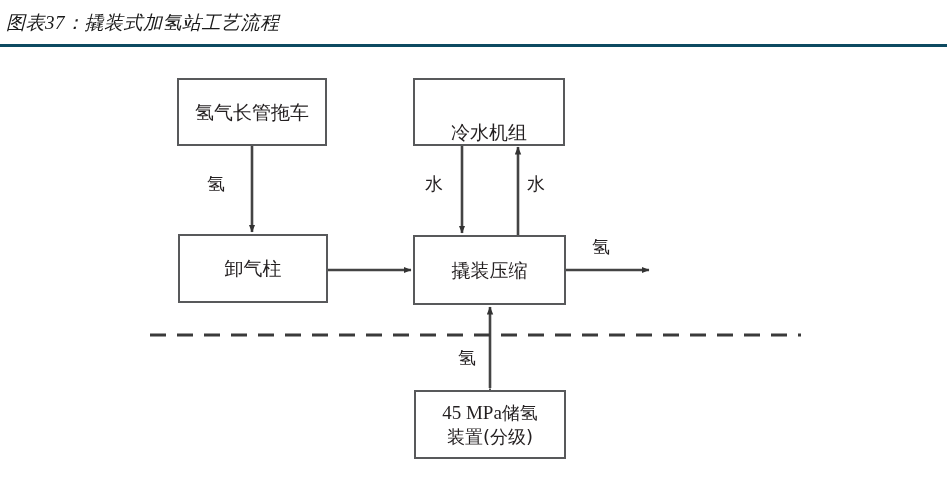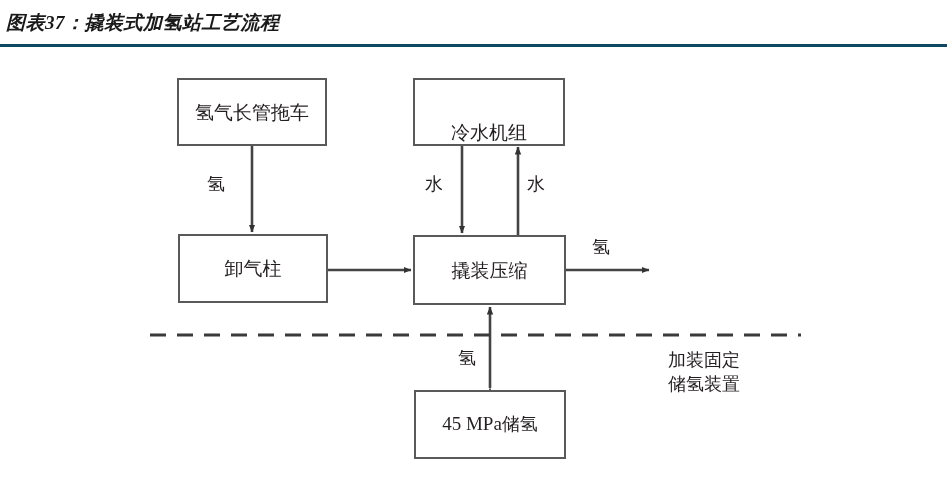--- a/index.html
+++ b/index.html
@@ -24,21 +24,21 @@
     top: 0;
     width: 947px;
     height: 50px;
   }
   #chart-title {
     position: absolute;
     left: 6px;
     top: 10px;
     font-family: "Liberation Serif", "DejaVu Serif", serif;
     font-size: 19px;
-    font-weight: bold;
+    font-weight: normal;
     font-style: italic;
     letter-spacing: 0.5px;
     color: #1a1a1a;
     white-space: nowrap;
   }
   #header-rule {
     position: absolute;
     left: 0;
     top: 44px;
     width: 947px;
@@ -165,30 +165,27 @@
     <span class="line">卸气柱</span>
   </div>
 
   <div class="node" id="node-skid">
     <span class="line">撬装压缩</span>
   </div>
 
 
   <div class="node" id="node-storage">
     <span class="line"><span class="mpa">45 MPa</span><span>储氢</span></span>
+    <span class="line">装置(分级)</span>
   </div>
 
   <div class="edge-label" id="label-h2-trailer">氢</div>
 
   <div class="edge-label" id="label-water-in">水</div>
 
   <div class="edge-label" id="label-water-out">水</div>
 
   <div class="edge-label" id="label-h2-vehicle">氢</div>
 
   <div class="edge-label" id="label-h2-storage">氢</div>
 
-  <div id="annotation">
-    <div>加装固定</div>
-    <div>储氢装置</div>
-  </div>
 
 </div>
 
 </body></html>

